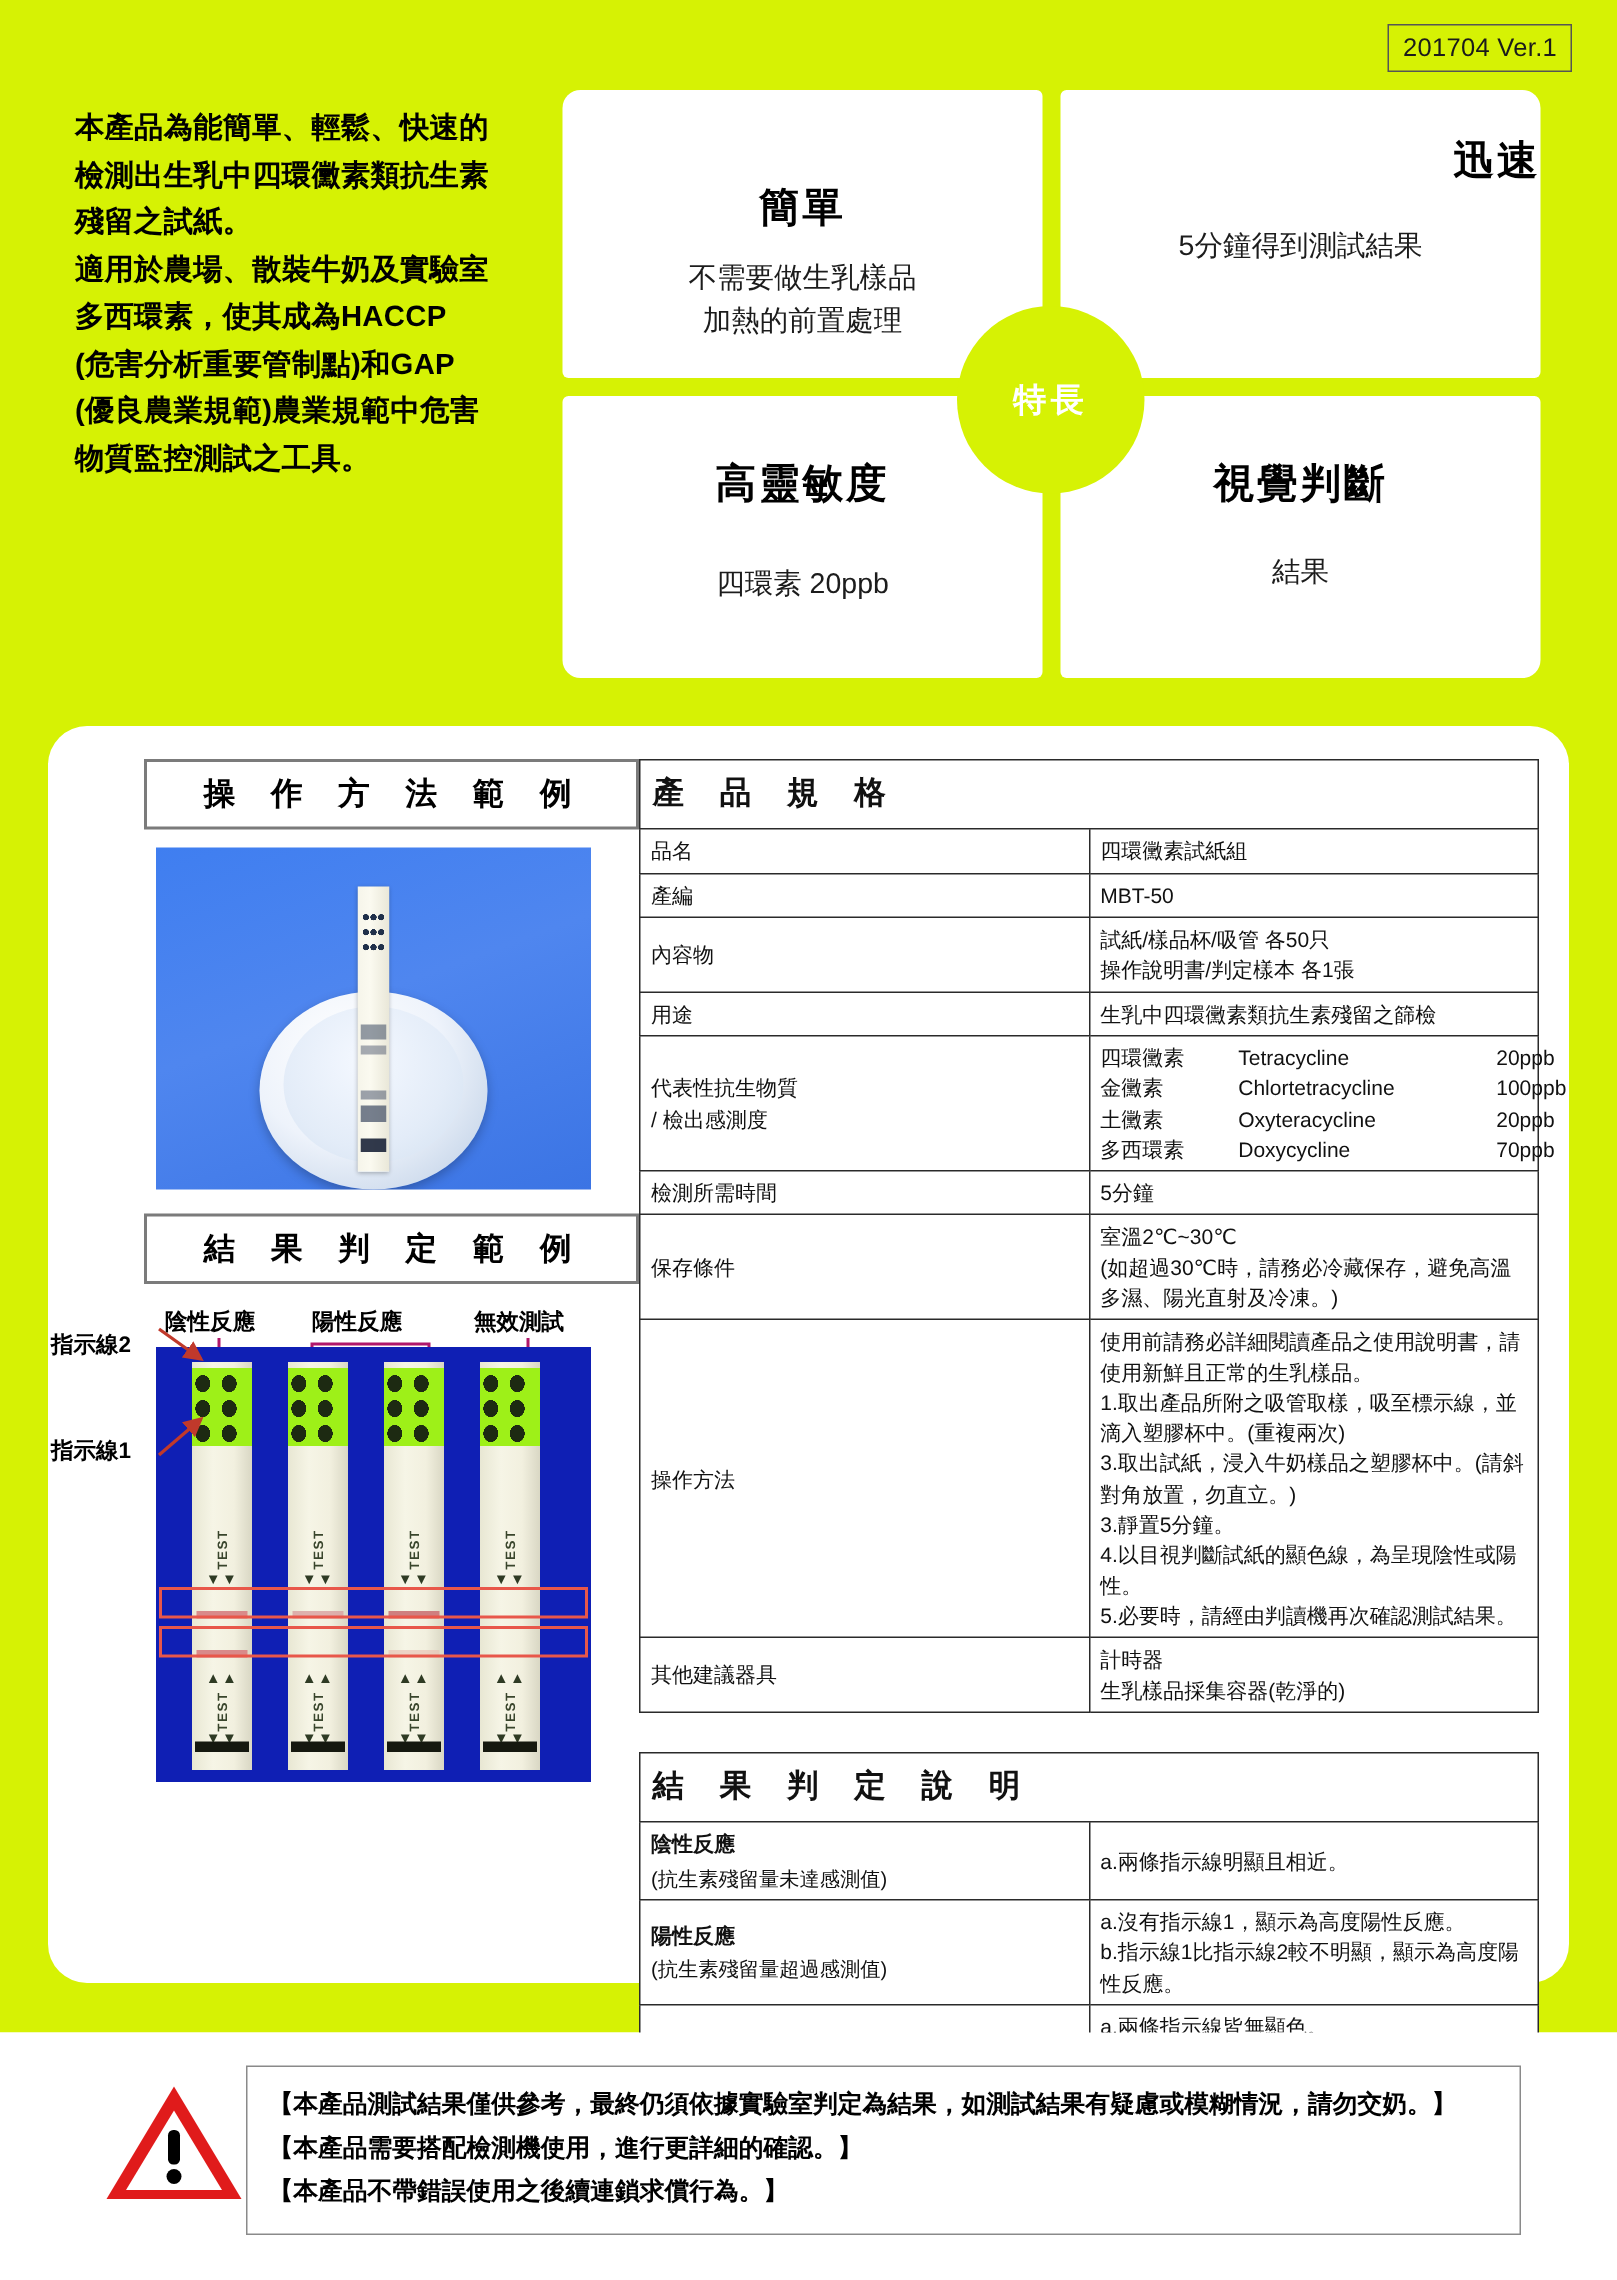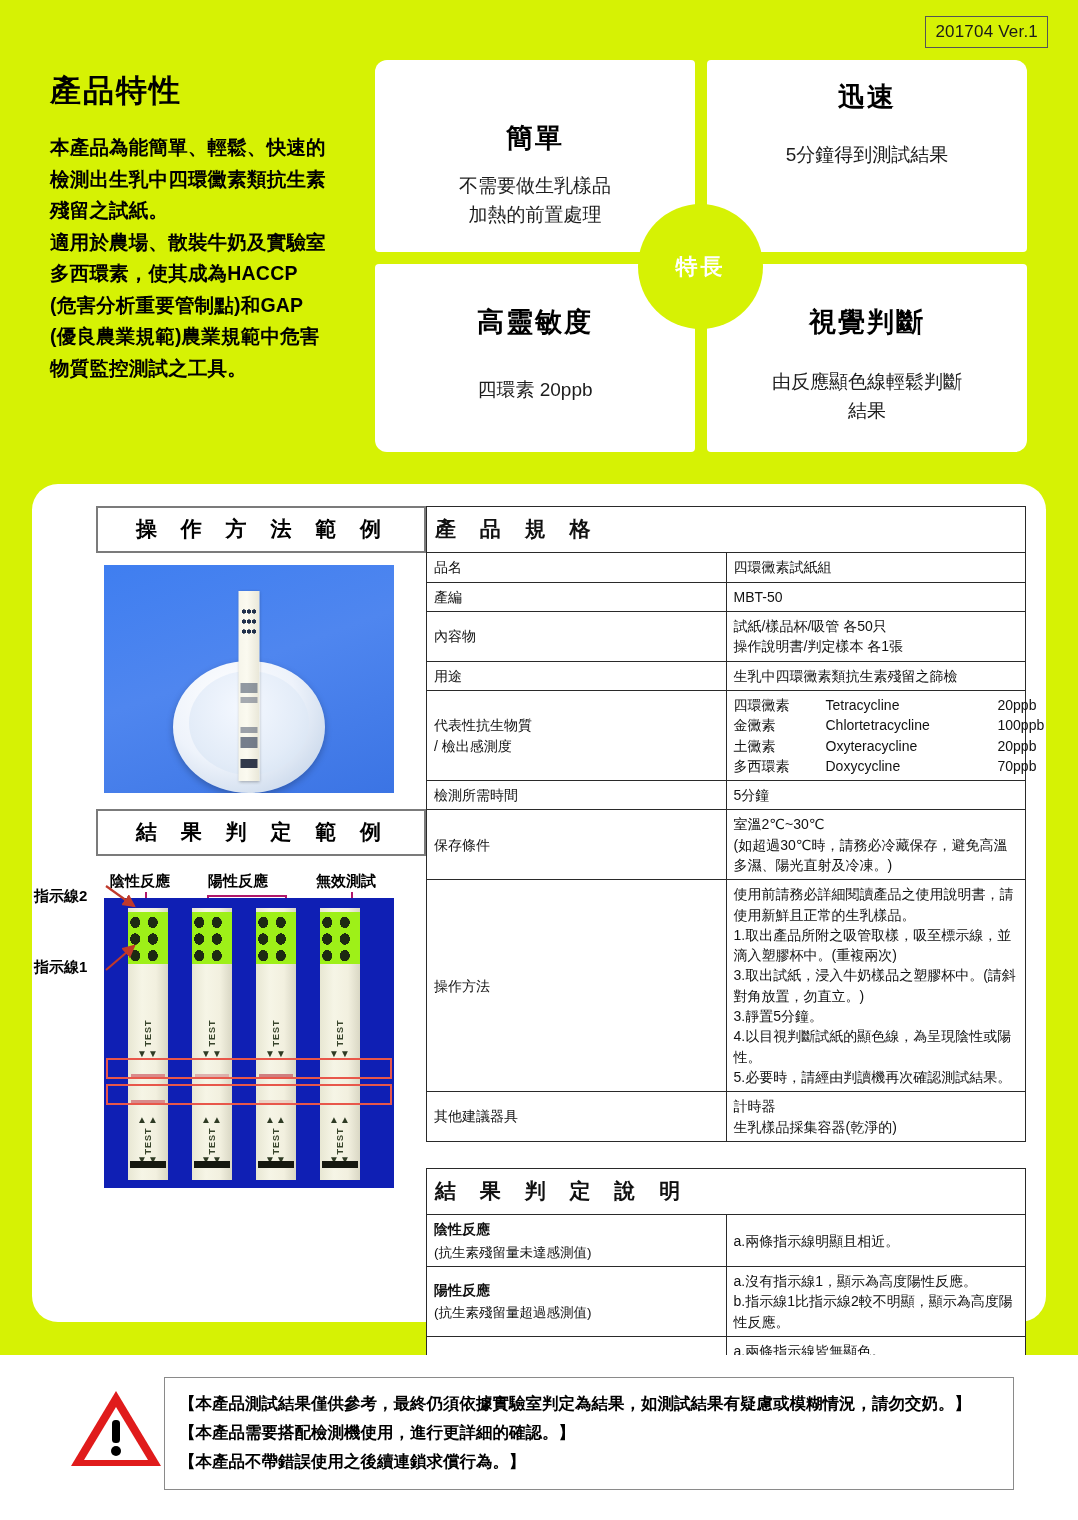--- a/index.html
+++ b/index.html
@@ -88,21 +88,21 @@
   .quad.br { left: 332px; top: 204px; width: 320px; height: 188px; border-radius: 4px 4px 12px 4px; }
 
   .quad-title {
     font-size: 27px;
     font-weight: bold;
     letter-spacing: 2px;
     margin: 0;
     color: #000;
   }
   .quad.tl .quad-title { margin-top: 60px; }
-  .quad.tr .quad-title { margin-top: 19px; }
+  .quad.tr .quad-title { margin-top: 29px; text-align: right; }
   .quad.bl .quad-title { margin-top: 40px; }
   .quad.br .quad-title { margin-top: 40px; }
 
   .quad-text {
     font-size: 19px;
     line-height: 1.5;
     color: #1c1c1c;
     margin: 0;
     padding: 0 22px;
   }
@@ -396,21 +396,20 @@
 </head>
 <body>
 
 <div class="green-field"></div>
 
 <div class="version-badge">201704 Ver.1</div>
 
 <div class="top-section">
 
   <div class="intro">
-    <div class="intro-title">產品特性</div>
     <div class="intro-body">
       <div>本產品為能簡單、輕鬆、快速的</div>
       <div>檢測出生乳中四環黴素類抗生素</div>
       <div>殘留之試紙。</div>
       <div>適用於農場、散裝牛奶及實驗室</div>
       <div>多西環素，使其成為HACCP</div>
       <div>(危害分析重要管制點)和GAP</div>
       <div>(優良農業規範)農業規範中危害</div>
       <div>物質監控測試之工具。</div>
     </div>
@@ -432,21 +431,20 @@
     </div>
     <div class="quad bl">
       <div class="quad-title">高靈敏度</div>
       <div class="quad-text">
         <div>四環素 20ppb</div>
       </div>
     </div>
     <div class="quad br">
       <div class="quad-title">視覺判斷</div>
       <div class="quad-text">
-        <div>由反應顯色線輕鬆判斷</div>
         <div>結果</div>
       </div>
     </div>
     <div class="center-badge">
       <span>特長</span>
     </div>
   </div>
 
 </div>
 

